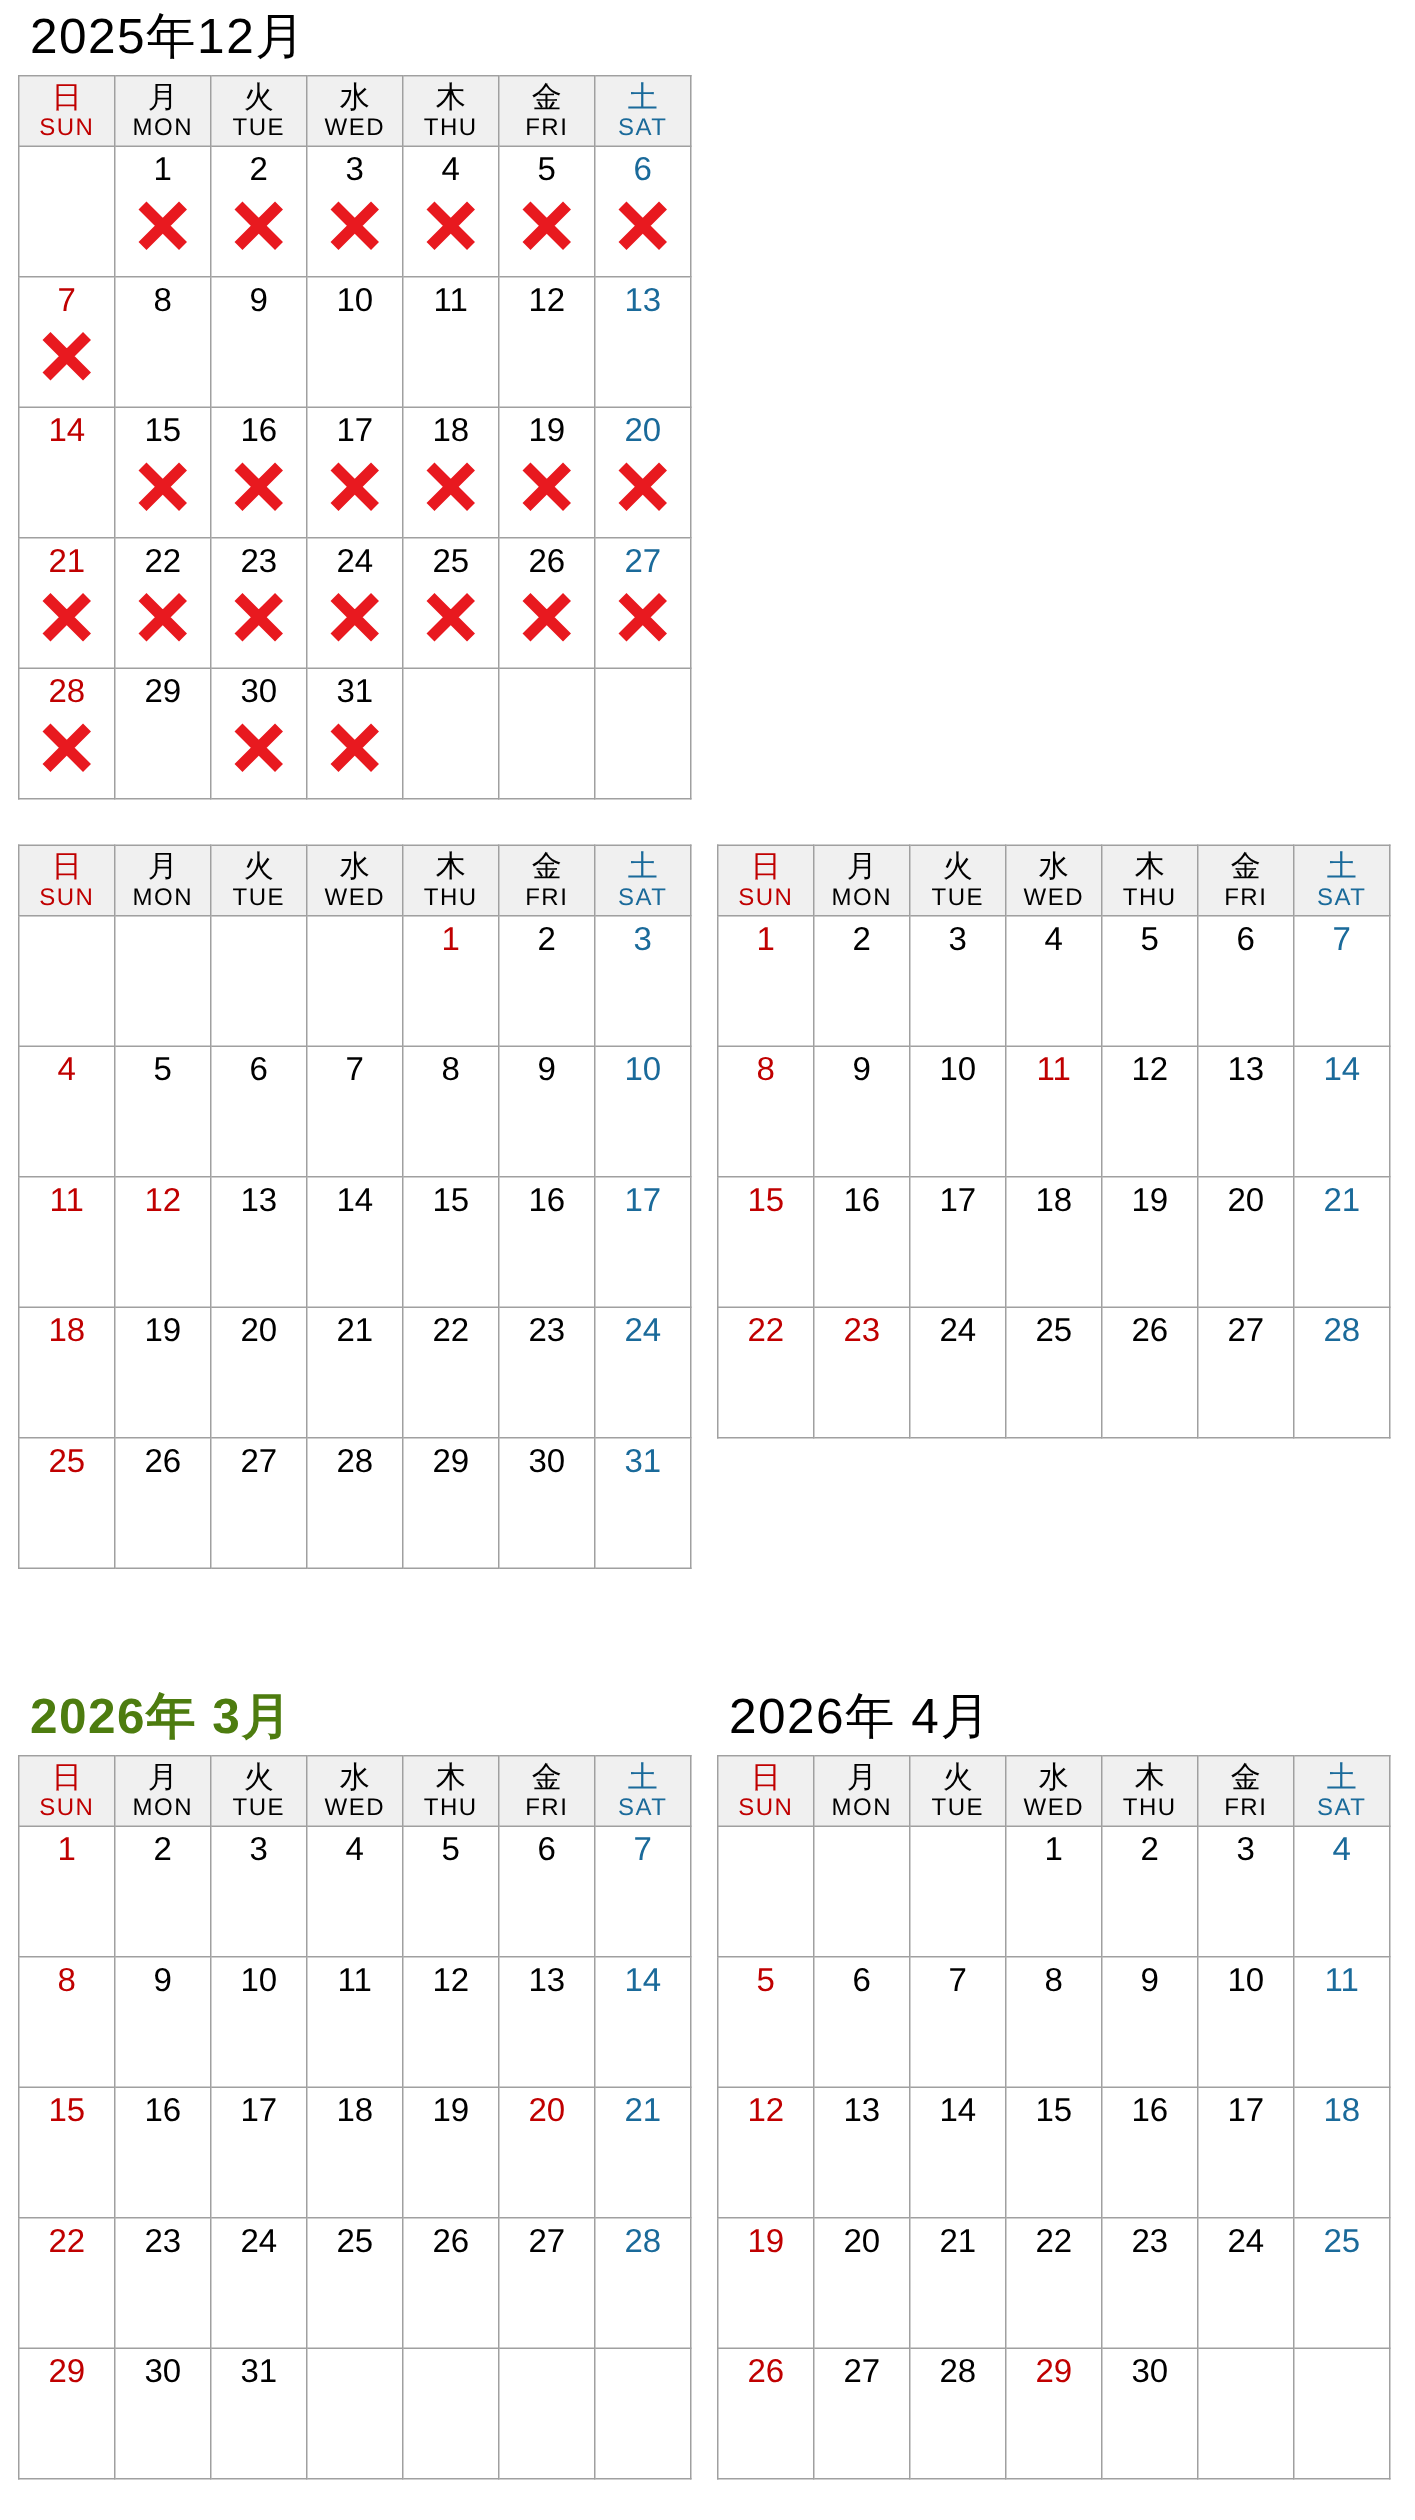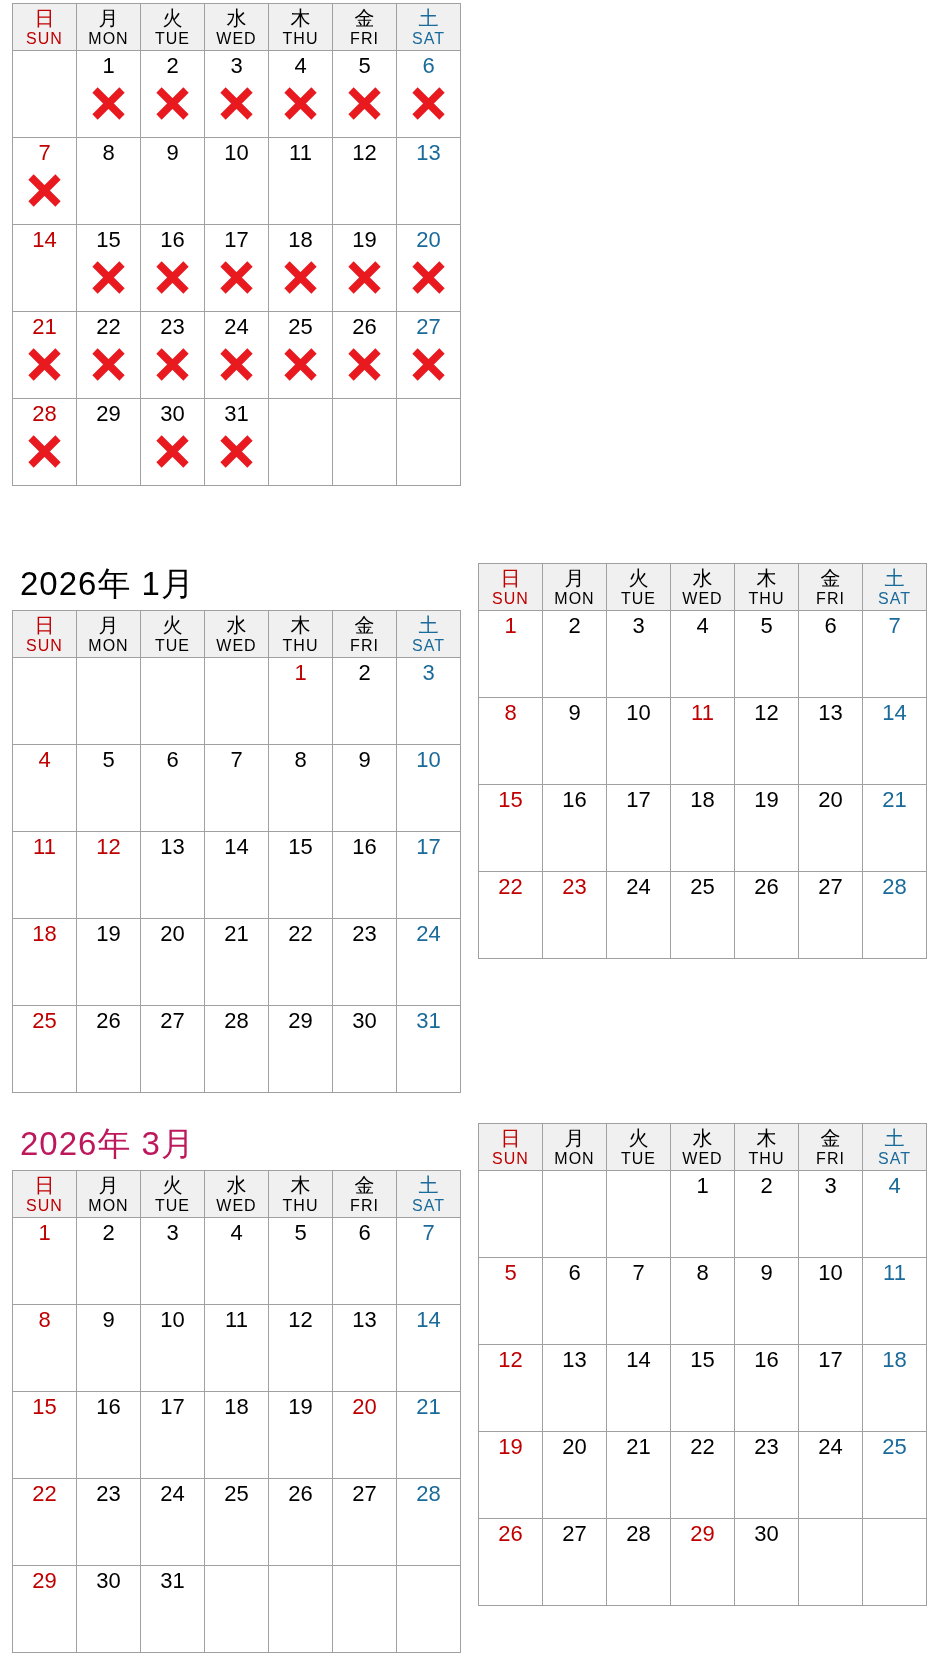--- a/index.html
+++ b/index.html
@@ -75,20 +75,21 @@
     display: block;
     width: 37px; height: 35px;
     margin: 7px auto 0 auto;
   }
 </style>
 </head>
 <body>
 
 <div id="months-root">
     <section class="month slot-dec">
+      <h2 class="month-title" style="color: rgb(0, 0, 0);">2025年12月</h2>
       <table class="calendar">
         <thead>
           <tr>
             <th style="color: rgb(192, 0, 0);">
               <span class="wd-kanji">日</span>
               <span class="wd-roma">SUN</span>
             </th>
             <th style="color: rgb(0, 0, 0);">
               <span class="wd-kanji">月</span>
               <span class="wd-roma">MON</span>
@@ -289,21 +290,20 @@
               </svg>
             </td>
             <td></td>
             <td></td>
             <td></td>
           </tr>
         </tbody>
       </table>
     </section>
     <section class="month slot-jan">
-      <h2 class="month-title" style="color: rgb(0, 0, 0);">2026年 1月</h2>
       <table class="calendar">
         <thead>
           <tr>
             <th style="color: rgb(192, 0, 0);">
               <span class="wd-kanji">日</span>
               <span class="wd-roma">SUN</span>
             </th>
             <th style="color: rgb(0, 0, 0);">
               <span class="wd-kanji">月</span>
               <span class="wd-roma">MON</span>
@@ -565,21 +565,21 @@
               <span class="day-number" style="color: rgb(0, 0, 0);">27</span>
             </td>
             <td>
               <span class="day-number" style="color: rgb(26, 106, 154);">28</span>
             </td>
           </tr>
         </tbody>
       </table>
     </section>
     <section class="month slot-mar">
-      <h2 class="month-title" style="color: #be185d;">2026年 3月</h2>
+      <h2 class="month-title" style="color: #4d7c0f; font-weight: bold;">2026年 3月</h2>
       <table class="calendar">
         <thead>
           <tr>
             <th style="color: rgb(192, 0, 0);">
               <span class="wd-kanji">日</span>
               <span class="wd-roma">SUN</span>
             </th>
             <th style="color: rgb(0, 0, 0);">
               <span class="wd-kanji">月</span>
               <span class="wd-roma">MON</span>
@@ -711,20 +711,21 @@
             </td>
             <td></td>
             <td></td>
             <td></td>
             <td></td>
           </tr>
         </tbody>
       </table>
     </section>
     <section class="month slot-apr">
+      <h2 class="month-title" style="color: rgb(0, 0, 0);">2026年 4月</h2>
       <table class="calendar">
         <thead>
           <tr>
             <th style="color: rgb(192, 0, 0);">
               <span class="wd-kanji">日</span>
               <span class="wd-roma">SUN</span>
             </th>
             <th style="color: rgb(0, 0, 0);">
               <span class="wd-kanji">月</span>
               <span class="wd-roma">MON</span>

